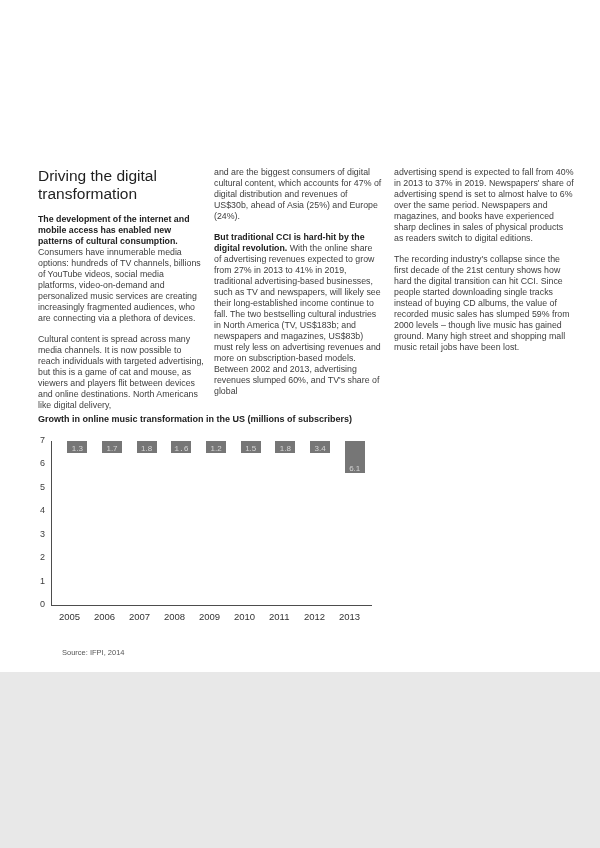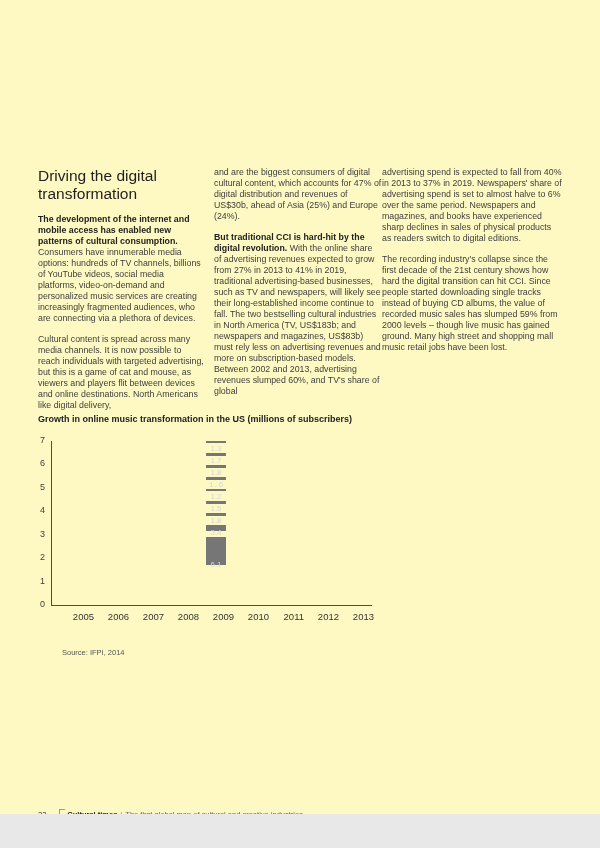--- a/index.html
+++ b/index.html
@@ -1,64 +1,64 @@
 <!DOCTYPE html>
 <html><head>
 <meta charset="utf-8">
 <style>
   html,body{margin:0;padding:0;background:#e8e8e8;}
   .page{
     position:relative;
-    width:600px;height:814px;
-    background:#fef9c3;
+    width:600px;height:672px;
+    background:#ffffff;
     font-family:"Liberation Sans","DejaVu Sans",sans-serif;
     color:#3d3d3d;
     overflow:hidden;
     margin:0 auto;
   }
   
   .columns{
     position:absolute;top:167px;left:38px;
     display:flex;
   }
   .col{font-size:8.8px;line-height:11px;}
   .col-1{width:166px;margin-right:10px;}
-  .col-2{width:168px;margin-right:0;}
+  .col-2{width:168px;margin-right:12px;}
   .col-3{width:180px;}
   .col p{margin:0 0 10px 0;}
   .col b{color:#222222;}
   h1.article-title{
     font-size:15.5px;line-height:18px;font-weight:500;
     color:#1f1f1f;margin:0 0 11px 0;letter-spacing:0;
   }
   
   .chart{position:absolute;top:414px;left:38px;width:540px;}
   .chart-title{font-size:9px;font-weight:bold;color:#222222;margin:0 0 17px 0;}
   .plot{
     position:relative;margin-left:13px;width:320px;height:164px;
     border-left:1px solid #4d4d4d;border-bottom:1px solid #4d4d4d;
   }
   .y-axis{position:absolute;left:0;top:0;height:100%;width:0;}
   .ytick{
     position:absolute;right:7px;
     font-size:9px;color:#3d3d3d;line-height:9px;text-align:right;
   }
   .bars{
-    display:flex;align-items:center;
-    height:100%;padding-left:8px;box-sizing:border-box;flex-direction:column;
+    display:flex;align-items:flex-start;
+    height:100%;padding-left:8px;box-sizing:border-box;
   }
   .slot{width:35px;display:flex;justify-content:center;}
   .bar{width:20px;background:#767676;}
   .bar-label{
     font-size:8px;color:#d6d6d6;text-align:center;padding-top:3px;
   }
   .x-labels{
     display:flex;margin-left:21px;margin-top:5px;
   }
-  .xlab{font-size:9.5px;color:#333333;justify-content:center;text-align:right;display:block;}
+  .xlab{font-size:9.5px;color:#333333;justify-content:center;text-align:left;display:block;}
   .source{font-size:7.5px;color:#555555;margin-top:26px;padding-left:24px;}
   
   .footer{
     position:absolute;top:808px;left:38px;
     font-size:7.5px;color:#666666;display:flex;align-items:center;
   }
   .page-num{color:#333333;margin-right:13px;}
   .bracket{
     display:inline-block;width:5px;height:11px;
     border-left:1px solid #9a9a9a;border-top:1px solid #9a9a9a;

